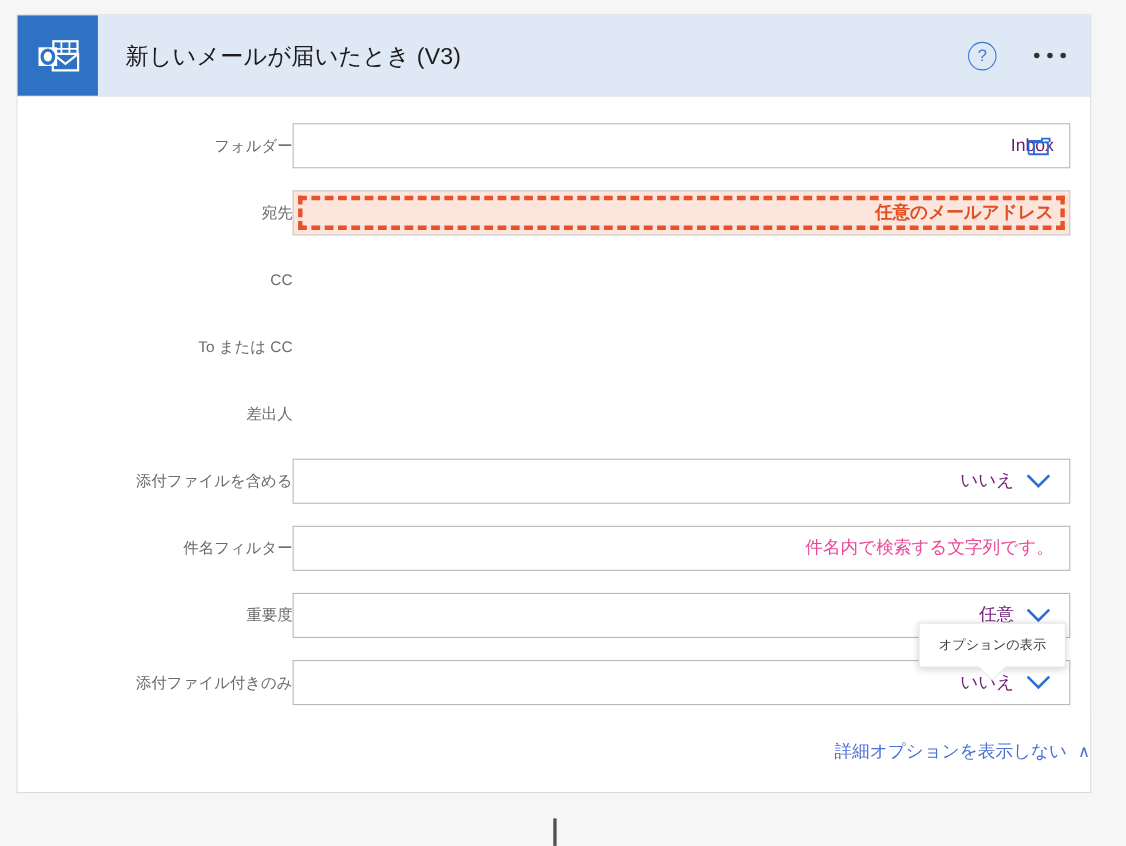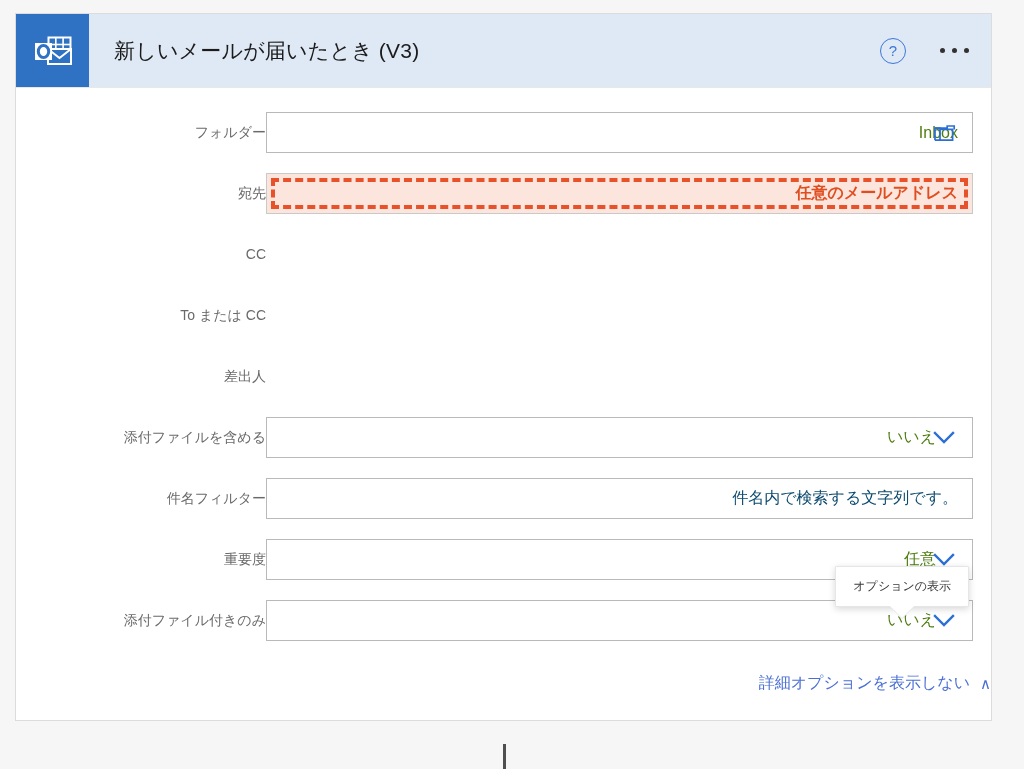--- a/index.html
+++ b/index.html
@@ -119,37 +119,37 @@
 
   .input-box {
     height: 41px;
     border: 1px solid #b9b9b9;
     background: #fff;
     box-sizing: border-box;
     display: flex;
     align-items: center;
     padding: 0 14px;
     font-size: 16px;
-    color: #4d7c0f;
+    color: #701a75;
     overflow: hidden;
     white-space: nowrap;
     cursor: text;
   }
   .input-box.placeholder { color: #8a8a8a; }
-  .input-box.placeholder-light { color: #0c4a6e; }
+  .input-box.placeholder-light { color: #ec4899; }
   .input-box .txt {
     overflow: hidden;
     white-space: nowrap;
     text-overflow: clip;
     display: block;
     width: 100%;
   }
 
   
-  .input-box.dropdown { padding-right: 36px; }
+  .input-box.dropdown { padding-right: 50px; }
   .chevron {
     position: absolute;
     right: 16px;
     top: 50%;
     transform: translateY(-50%);
     width: 26px; height: 26px;
     display: flex;
     align-items: center;
     justify-content: center;
     cursor: pointer;

